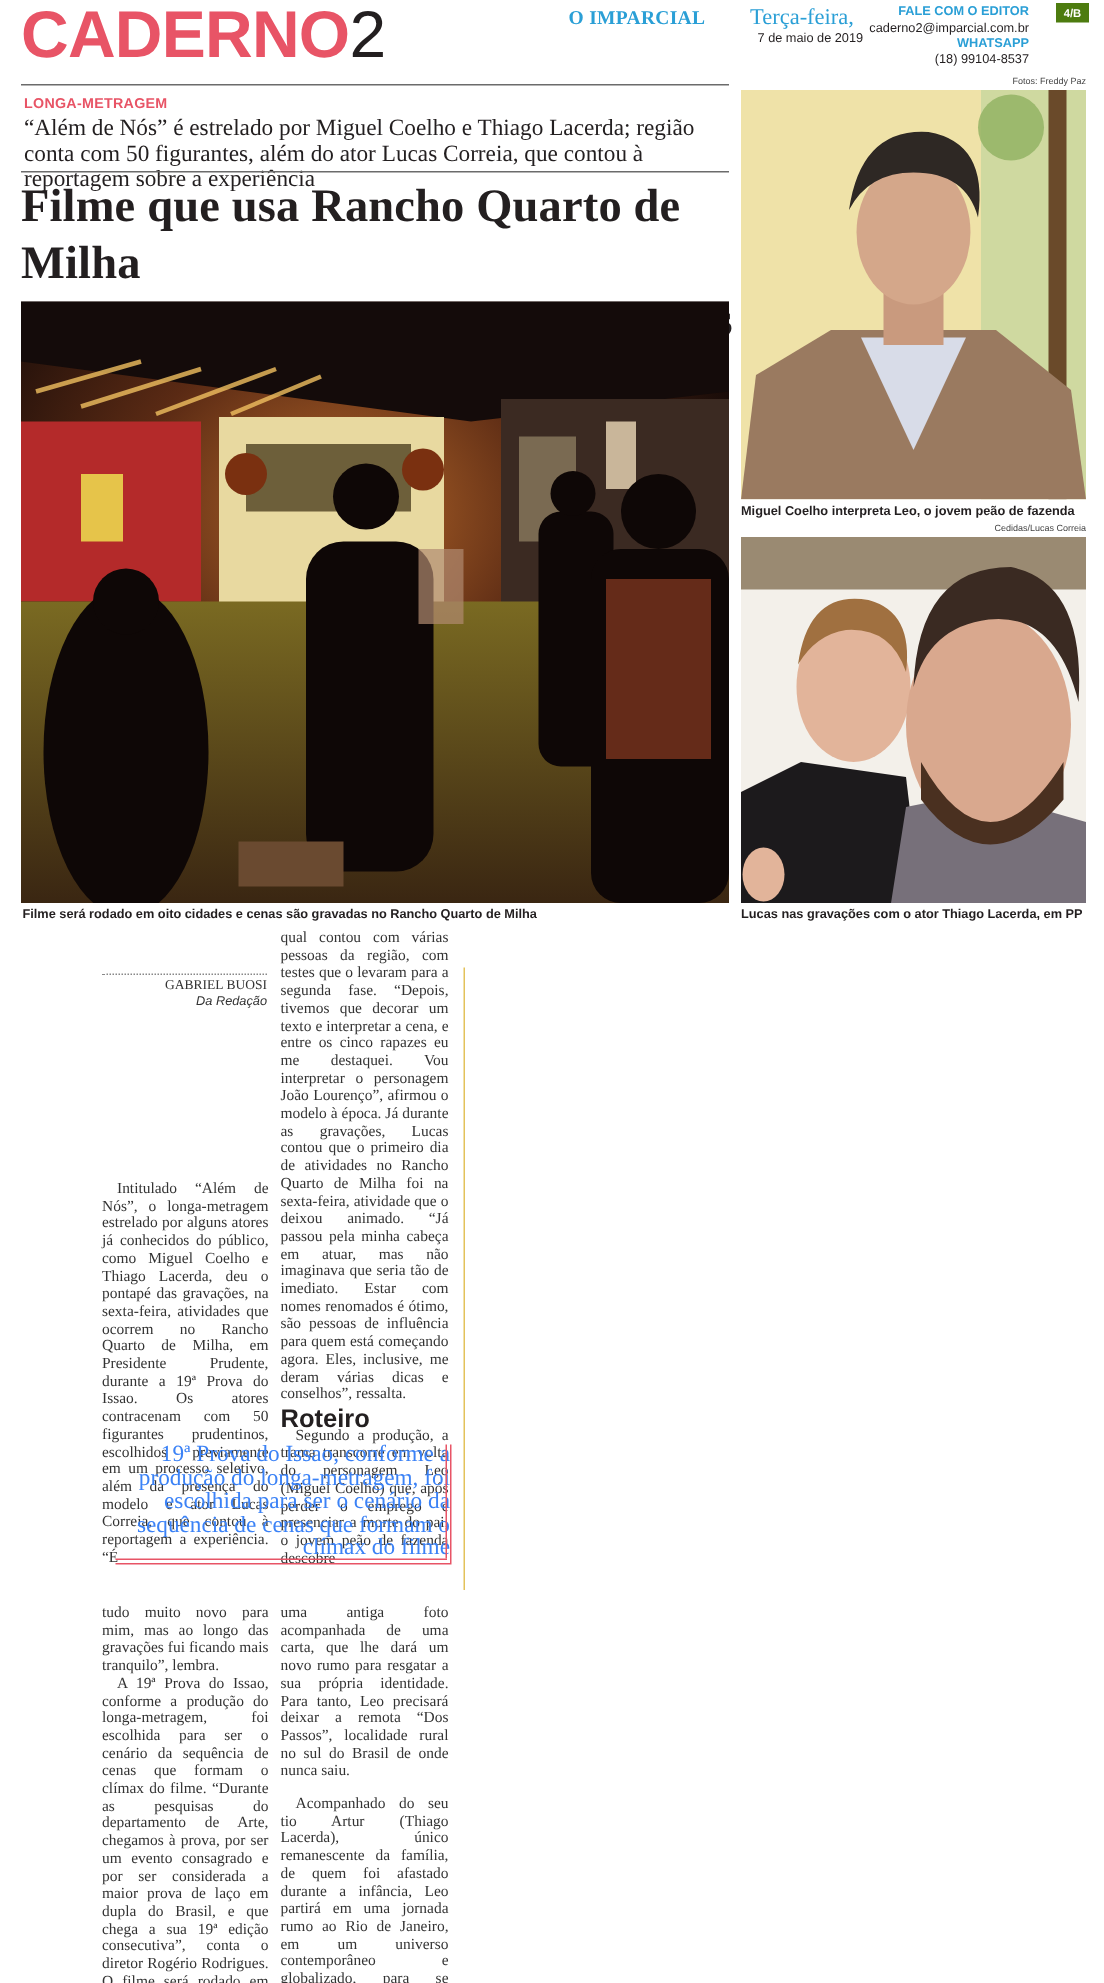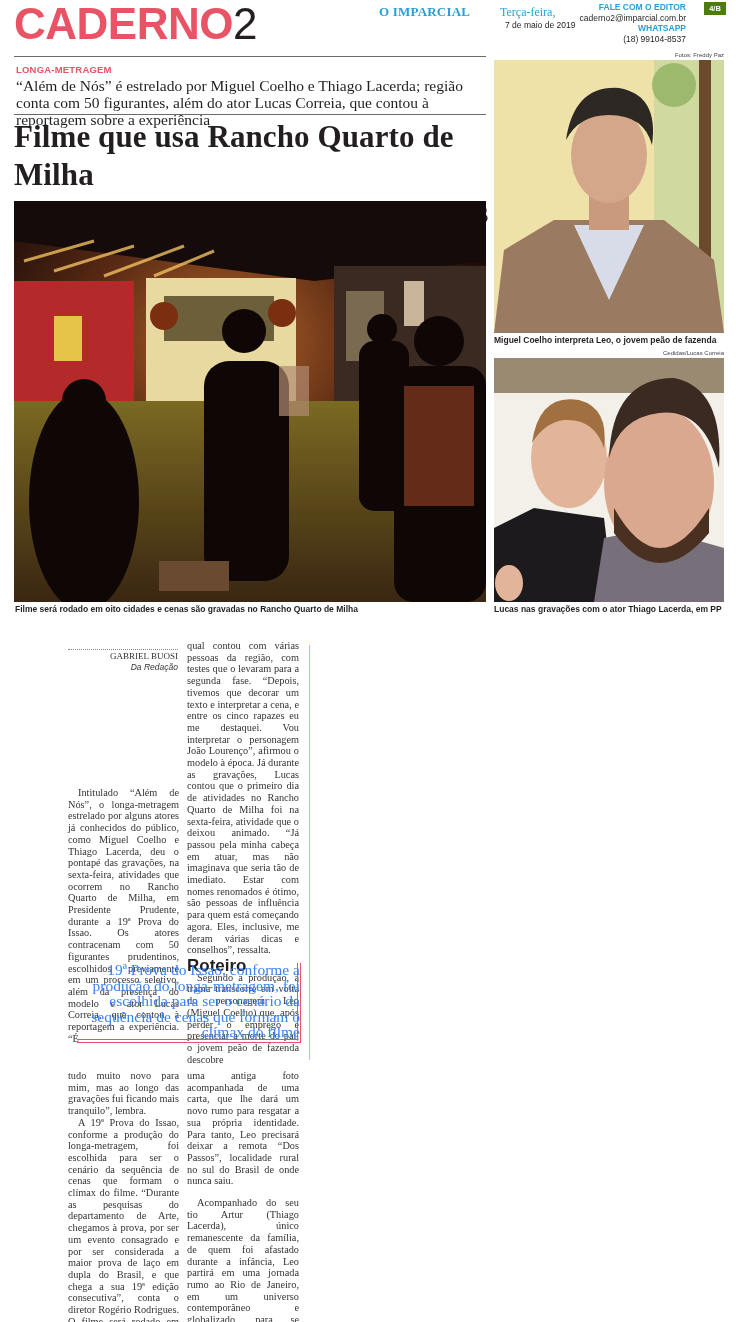--- a/index.html
+++ b/index.html
@@ -4,21 +4,21 @@
 <style>
   * { box-sizing: border-box; margin: 0; padding: 0; }
   body { width: 736px; height: 1322px; background: #ffffff; position: relative; overflow: hidden; font-family: "Liberation Serif", serif; color: #231f20; }
   .abs { position: absolute; }
 
   
   .brand { left: 14px; top: 2px; font-family: "Liberation Sans", sans-serif; font-weight: bold; font-size: 44px; letter-spacing: -0.5px; line-height: 44px; }
   .brand .red { color: #e85466; }
   .brand .num { color: #231f20; font-weight: normal; }
   .paper { left: 379px; top: 4px; font-family: "Liberation Serif", serif; font-weight: bold; font-size: 13px; color: #2a9fd6; letter-spacing: 0.2px; }
-  .weekday { left: 500px; top: 1px; font-family: "Liberation Serif", serif; font-size: 12px; color: #2a9fd6; line-height: 22px; }
+  .weekday { left: 500px; top: 1px; font-family: "Liberation Serif", serif; font-size: 15px; color: #2a9fd6; line-height: 22px; }
   .date { left: 505px; top: 20px; font-family: "Liberation Sans", sans-serif; font-size: 8.5px; color: #231f20; }
   .contact { right: 50px; top: 2px; text-align: right; font-family: "Liberation Sans", sans-serif; font-size: 8.5px; line-height: 10.5px; color: #231f20; }
   .contact .lbl { color: #2a9fd6; font-weight: bold; }
   .pageno { left: 704px; top: 2px; width: 22px; height: 13px; background: #4d7c0f; color: #ffffff; font-family: "Liberation Sans", sans-serif; font-weight: bold; font-size: 7.5px; text-align: center; line-height: 13px; }
 
   .rule { background: #6b6b6b; height: 1px; }
   .credit { font-family: "Liberation Sans", sans-serif; font-size: 6px; color: #444; text-align: right; }
 
   .kicker { left: 16px; top: 64px; font-family: "Liberation Sans", sans-serif; font-weight: bold; font-size: 9.5px; color: #e85466; letter-spacing: 0.2px; }
   .deck { left: 16px; top: 77px; width: 470px; font-size: 15.5px; line-height: 17px; color: #231f20; }
@@ -153,21 +153,21 @@
 <div class="abs" style="left:68px; top:649px; width:110px; border-top:1px dotted #888;"></div>
 <div class="abs byline" style="left:68px; top:651px; width:110px;">
   <div>GABRIEL BUOSI</div>
   <div class="sub">Da Redação</div>
 </div>
 
 <div class="abs col" style="left:68px; top:787px; width:111px;">
   <p>Intitulado “Além de Nós”, o longa-metragem estrelado por alguns atores já conhecidos do público, como Miguel Coelho e Thiago Lacerda, deu o pontapé das gravações, na sexta-feira, atividades que ocorrem no Rancho Quarto de Milha, em Presidente Prudente, durante a 19ª Prova do Issao. Os atores contracenam com 50 figurantes prudentinos, escolhidos previamente em um processo seletivo, além da presença do modelo e ator Lucas Correia, que contou à reportagem a experiência. “É</p>
 </div>
 
-<div class="abs col" style="left:187px; top:640px; width:112px;">
+<div class="abs col" style="left:187px; top:620px; width:112px;">
   <p class="noind">qual contou com várias pessoas da região, com testes que o levaram para a segunda fase. “Depois, tivemos que decorar um texto e interpretar a cena, e entre os cinco rapazes eu me destaquei. Vou interpretar o personagem João Lourenço”, afirmou o modelo à época. Já durante as gravações, Lucas contou que o primeiro dia de atividades no Rancho Quarto de Milha foi na sexta-feira, atividade que o deixou animado. “Já passou pela minha cabeça em atuar, mas não imaginava que seria tão de imediato. Estar com nomes renomados é ótimo, são pessoas de influência para quem está começando agora. Eles, inclusive, me deram várias dicas e conselhos”, ressalta.</p>
   <div class="subhead">Roteiro</div>
   <p>Segundo a produção, a trama transcorre em volta do personagem Leo (Miguel Coelho) que, após perder o emprego e presenciar a morte do pai, o jovem peão de fazenda descobre</p>
 </div>
 
 <div class="abs pull">19ª Prova do Issao, conforme a produção do longa-metragem, foi escolhida para ser o cenário da sequência de cenas que formam o clímax do filme</div>
 <div class="abs pull-border-r1"></div>
 <div class="abs pull-border-r2"></div>
 <div class="abs pull-border-b1"></div>
 <div class="abs pull-border-b2"></div>

